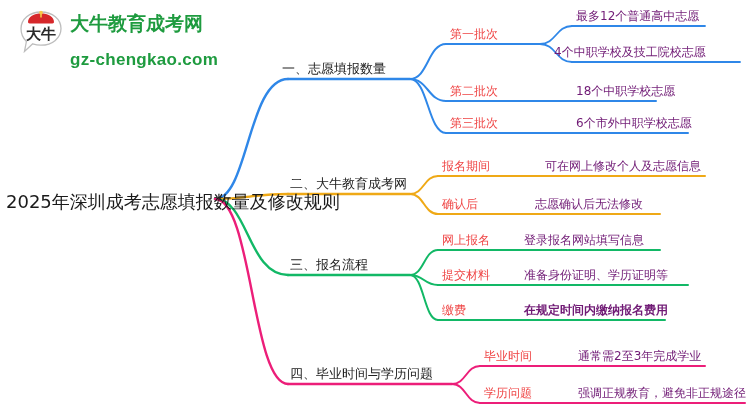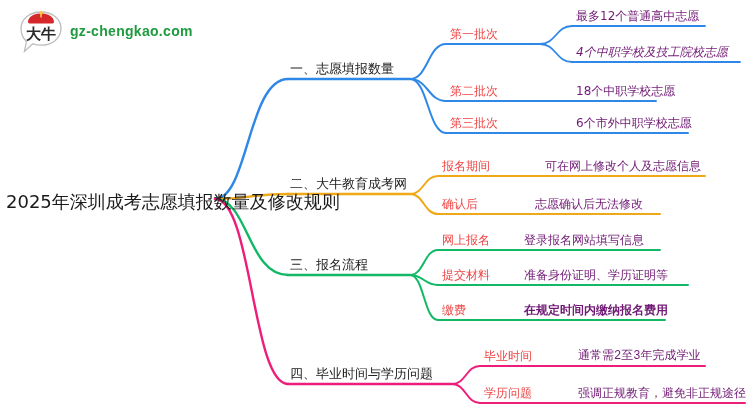--- a/index.html
+++ b/index.html
@@ -47,26 +47,26 @@
     font-family: "DejaVu Sans", sans-serif;
     font-size: 19px;
     font-weight: bold;
     color: #1e9b3f;
     letter-spacing: 0px;
     line-height: 22px;
     white-space: nowrap;
   }
   .logo-en {
     font-family: "Liberation Sans", sans-serif;
-    font-size: 14px;
+    font-size: 17px;
     font-weight: bold;
     color: #1e9b3f;
     letter-spacing: 0.3px;
     line-height: 14px;
-    margin-top: 12px;
+    margin-top: 19px;
     white-space: nowrap;
   }
 
   
   .node {
     position: absolute;
     white-space: nowrap;
     color: #2b2b2b;
     font-family: "DejaVu Sans", sans-serif;
     line-height: 1;
@@ -146,31 +146,32 @@
 
 <div id="logo">
   <svg id="logo-mark" viewBox="0 0 46 44">
     <path d="M23 2 C34.5 2 43 9.3 43 18.6 C43 27.9 34.5 35.2 23 35.2 C20 35.2 17.2 34.7 14.7 33.8 L6.5 41.5 L8.4 31.5 C4.9 28.2 3 23.6 3 18.6 C3 9.3 11.5 2 23 2 Z" fill="#ffffff" stroke="#bdbdbd" stroke-width="1.3"></path>
     <path d="M10 12 C10 6.8 16 3.2 23 3.2 C30 3.2 36 6.8 36 12 C36 13 34.8 13.6 33 13.6 L13 13.6 C11.2 13.6 10 13 10 12 Z" fill="#d6282b"></path>
     <path d="M22.2 3.0 L23.8 3.0 L23.8 7.4 L22.2 7.4 Z" fill="#f7c948"></path>
     <circle cx="23" cy="2.6" r="1.9" fill="#f7c948"></circle>
     <text x="23" y="29" font-family="DejaVu Sans, sans-serif" font-size="15" font-weight="bold" fill="#2b2b2b" text-anchor="middle">大牛</text>
   </svg>
   <div id="logo-text-wrap">
+    <div class="logo-cn">大牛教育成考网</div>
     <div class="logo-en">gz-chengkao.com</div>
   </div>
 </div>
 
 <div class="node root-node" style="left:6px; top:193px;">2025年深圳成考志愿填报数量及修改规则</div>
 
-<div class="node lvl1-node" style="left:290px; top:62px;">一、志愿填报数量</div>
+<div class="node lvl1-node" style="left:282px; top:62px;">一、志愿填报数量</div>
 
 <div class="node lvl2-node" style="left:450px; top:28px;">第一批次</div>
 <div class="node lvl3-node" style="left:576px; top:10px;">最多12个普通高中志愿</div>
-<div class="node lvl3-node" style="left:576px; top:46px;font-style:italic;">4个中职学校及技工院校志愿</div>
+<div class="node lvl3-node" style="left:554px; top:46px;">4个中职学校及技工院校志愿</div>
 
 <div class="node lvl2-node" style="left:450px; top:85px;">第二批次</div>
 <div class="node lvl3-node" style="left:576px; top:85px;">18个中职学校志愿</div>
 
 <div class="node lvl2-node" style="left:450px; top:117px;">第三批次</div>
 <div class="node lvl3-node" style="left:576px; top:117px;">6个市外中职学校志愿</div>
 
 <div class="node lvl1-node" style="left:290px; top:177px;">二、大牛教育成考网</div>
 
 <div class="node lvl2-node" style="left:442px; top:160px;">报名期间</div>
@@ -186,16 +187,16 @@
 
 <div class="node lvl2-node" style="left:442px; top:269px;">提交材料</div>
 <div class="node lvl3-node" style="left:524px; top:269px;">准备身份证明、学历证明等</div>
 
 <div class="node lvl2-node" style="left:442px; top:304px;">缴费</div>
 <div class="node lvl3-node" style="left:524px; top:304px;font-weight:bold;">在规定时间内缴纳报名费用</div>
 
 <div class="node lvl1-node" style="left:290px; top:367px;">四、毕业时间与学历问题</div>
 
 <div class="node lvl2-node" style="left:484px; top:350px;">毕业时间</div>
-<div class="node lvl3-node" style="left:578px; top:350px;font-family:Liberation Mono, monospace;">通常需2至3年完成学业</div>
+<div class="node lvl3-node" style="left:578px; top:350px;">通常需2至3年完成学业</div>
 
 <div class="node lvl2-node" style="left:484px; top:387px;">学历问题</div>
 <div class="node lvl3-node" style="left:578px; top:387px;">强调正规教育，避免非正规途径</div>
 
 </body></html>

